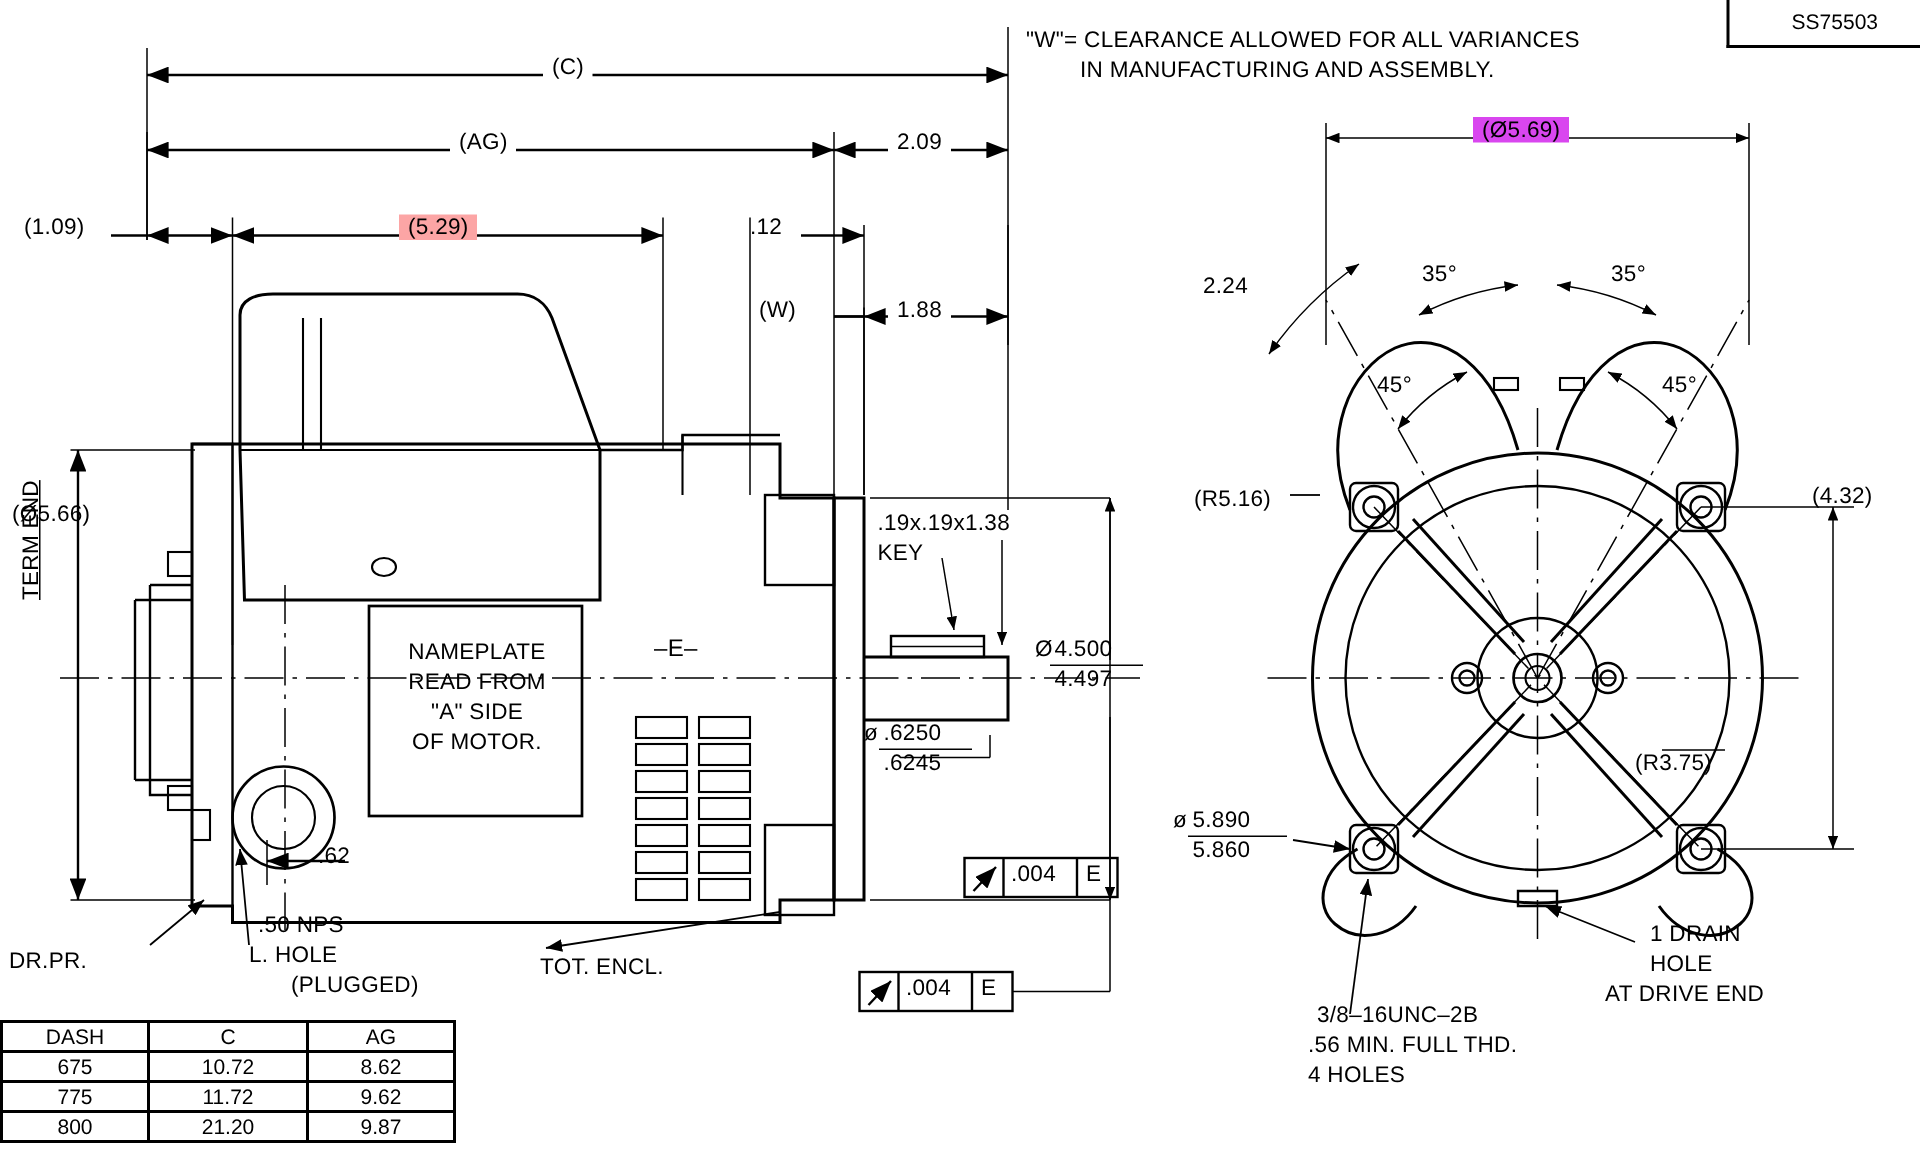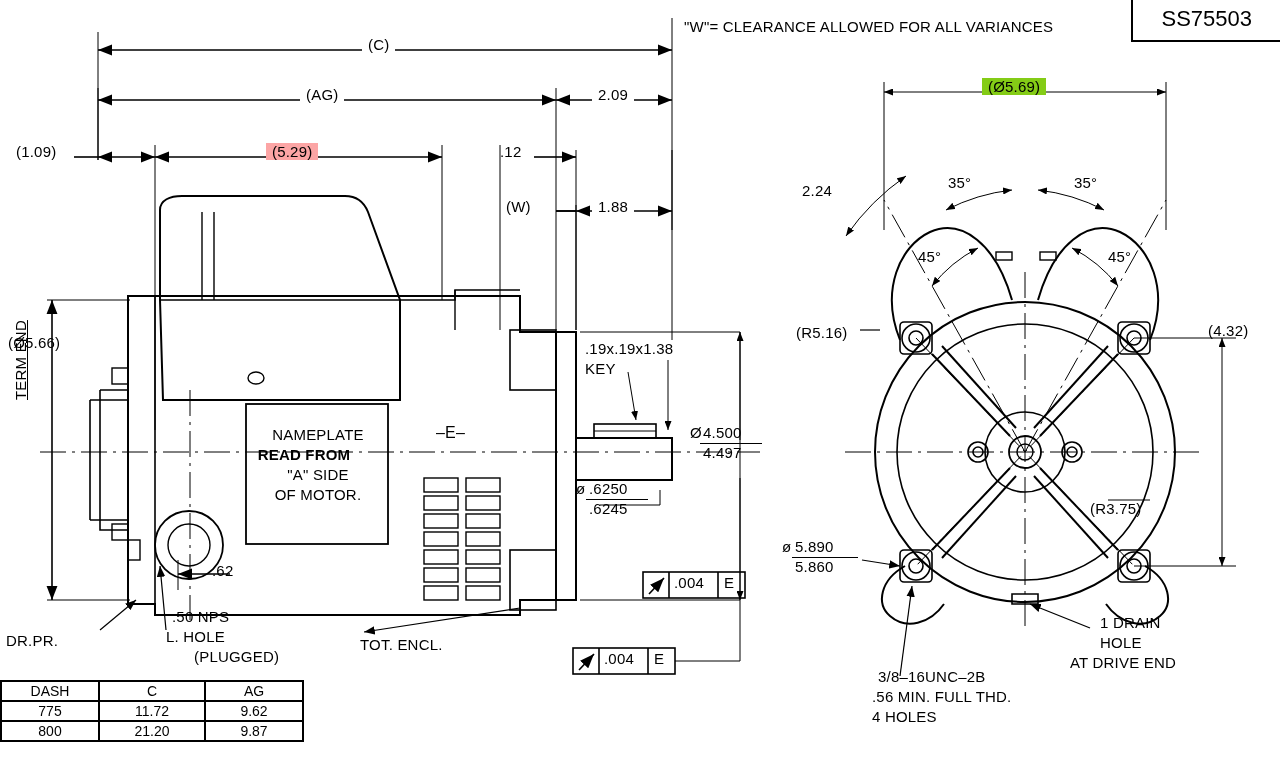--- a/index.html
+++ b/index.html
@@ -10,21 +10,21 @@
   }
   #stage{position:absolute;left:0;top:0;width:1280px;height:784px;}
   svg{position:absolute;left:0;top:0;width:1280px;height:784px;}
   .lbl{position:absolute;font-family:"Liberation Sans", sans-serif;font-size:15px;letter-spacing:.2px;white-space:pre;}
   .lbl.c{text-align:center;}
   .u{text-decoration:underline;}
   table.dash{position:absolute;left:0;top:680px;border-collapse:collapse;font-size:14px;border-radius:29px;}
   table.dash th,table.dash td{border:2px solid #000;padding:1px 6px;text-align:center;font-weight:normal;}
   table.dash th{font-weight:normal;}
   .titlebox{position:absolute;right:0;top:0;border:2px solid #000;border-top:none;border-right:none;
-            padding:6px 28px 8px 28px;font-size:22px;background:#fff;}
+            padding:6px 28px 8px 41px;font-size:14px;background:#fff;}
 </style>
 </head>
 <body>
 
 <div id="stage">
 
   <svg viewBox="0 0 1280 784" xmlns="http://www.w3.org/2000/svg">
     <defs>
       <marker id="ah" markerWidth="9" markerHeight="7" refX="9" refY="3.5" orient="auto">
         <polygon points="0,0 9,3.5 0,7" fill="#000"></polygon>
@@ -245,20 +245,21 @@
       </g>
 
     </g>
   </svg>
 
   <div class="titlebox">
     <span>SS75503</span>
   </div>
 
   <div class="lbl" style="left:684px;top:18px;">"W"= CLEARANCE ALLOWED FOR ALL VARIANCES</div>
+  <div class="lbl" style="left:720px;top:38px;">IN MANUFACTURING AND ASSEMBLY.</div>
 
   <div class="lbl" style="left:362px;top:36px;background:#fff;padding:0 6px;">(C)</div>
   <div class="lbl" style="left:300px;top:86px;background:#fff;padding:0 6px;text-align:center;">(AG)</div>
   <div class="lbl" style="left:592px;top:86px;background:#fff;padding:0 6px;">2.09</div>
   <div class="lbl" style="left:16px;top:143px;">(1.09)</div>
   <div class="lbl" style="left:266px;top:143px;background:#fca5a5;padding:0 6px;">(5.29)</div>
   <div class="lbl" style="left:500px;top:143px;">.12</div>
   <div class="lbl" style="left:506px;top:198px;">(W)</div>
   <div class="lbl" style="left:592px;top:198px;background:#fff;padding:0 6px;">1.88</div>
   <div class="lbl" style="left:8px;top:334px;">(Ø5.66)</div>
@@ -275,36 +276,36 @@
   <div style="position:absolute;left:700px;top:443px;width:62px;height:1px;background:#000;"></div>
 
   <div class="lbl" style="left:576px;top:480px;">ø</div>
   <div class="lbl" style="left:589px;top:480px;">.6250</div>
   <div class="lbl" style="left:589px;top:500px;">.6245</div>
   <div style="position:absolute;left:586px;top:499px;width:62px;height:1px;background:#000;"></div>
 
   <div class="lbl" style="left:436px;top:424px;font-size:16px;">–E–</div>
 
   <div class="lbl c" style="left:258px;top:426px;width:120px;">NAMEPLATE</div>
-  <div class="lbl c" style="left:244px;top:446px;width:120px;font-weight:bold;">READ FROM</div>
+  <div class="lbl c" style="left:258px;top:446px;width:120px;">READ FROM</div>
   <div class="lbl c" style="left:258px;top:466px;width:120px;">"A" SIDE</div>
   <div class="lbl c" style="left:258px;top:486px;width:120px;">OF MOTOR.</div>
 
   <div class="lbl" style="left:6px;top:632px;">DR.PR.</div>
   <div class="lbl" style="left:172px;top:608px;">.50 NPS</div>
   <div class="lbl" style="left:166px;top:628px;">L. HOLE</div>
   <div class="lbl" style="left:166px;top:648px;margin-left:28px;">(PLUGGED)</div>
   <div class="lbl" style="left:360px;top:636px;">TOT. ENCL.</div>
 
   <div class="lbl" style="left:674px;top:574px;">.004</div>
   <div class="lbl" style="left:724px;top:574px;">E</div>
   <div class="lbl" style="left:604px;top:650px;">.004</div>
   <div class="lbl" style="left:654px;top:650px;">E</div>
 
-  <div class="lbl" style="left:982px;top:78px;background:#84cc16;padding:0 6px;">(Ø5.69)</div>
+  <div class="lbl" style="left:982px;top:78px;background:#d946ef;padding:0 6px;">(Ø5.69)</div>
   <div class="lbl" style="left:1208px;top:322px;">(4.32)</div>
   <div class="lbl" style="left:802px;top:182px;">2.24</div>
   <div class="lbl" style="left:948px;top:174px;">35°</div>
   <div class="lbl" style="left:1074px;top:174px;">35°</div>
   <div class="lbl" style="left:918px;top:248px;">45°</div>
   <div class="lbl" style="left:1108px;top:248px;">45°</div>
   <div class="lbl" style="left:796px;top:324px;">(R5.16)</div>
   <div class="lbl" style="left:1090px;top:500px;">(R3.75)</div>
 
   <div class="lbl" style="left:782px;top:538px;">ø</div>
@@ -322,20 +323,25 @@
 
   <table class="dash">
     <thead>
       <tr>
         <th style="width:84px;">DASH</th>
         <th style="width:92px;">C</th>
         <th style="width:84px;">AG</th>
       </tr>
     </thead>
     <tbody>
+      <tr>
+        <td>675</td>
+        <td>10.72</td>
+        <td>8.62</td>
+      </tr>
       <tr>
         <td>775</td>
         <td>11.72</td>
         <td>9.62</td>
       </tr>
       <tr>
         <td>800</td>
         <td>21.20</td>
         <td>9.87</td>
       </tr>

